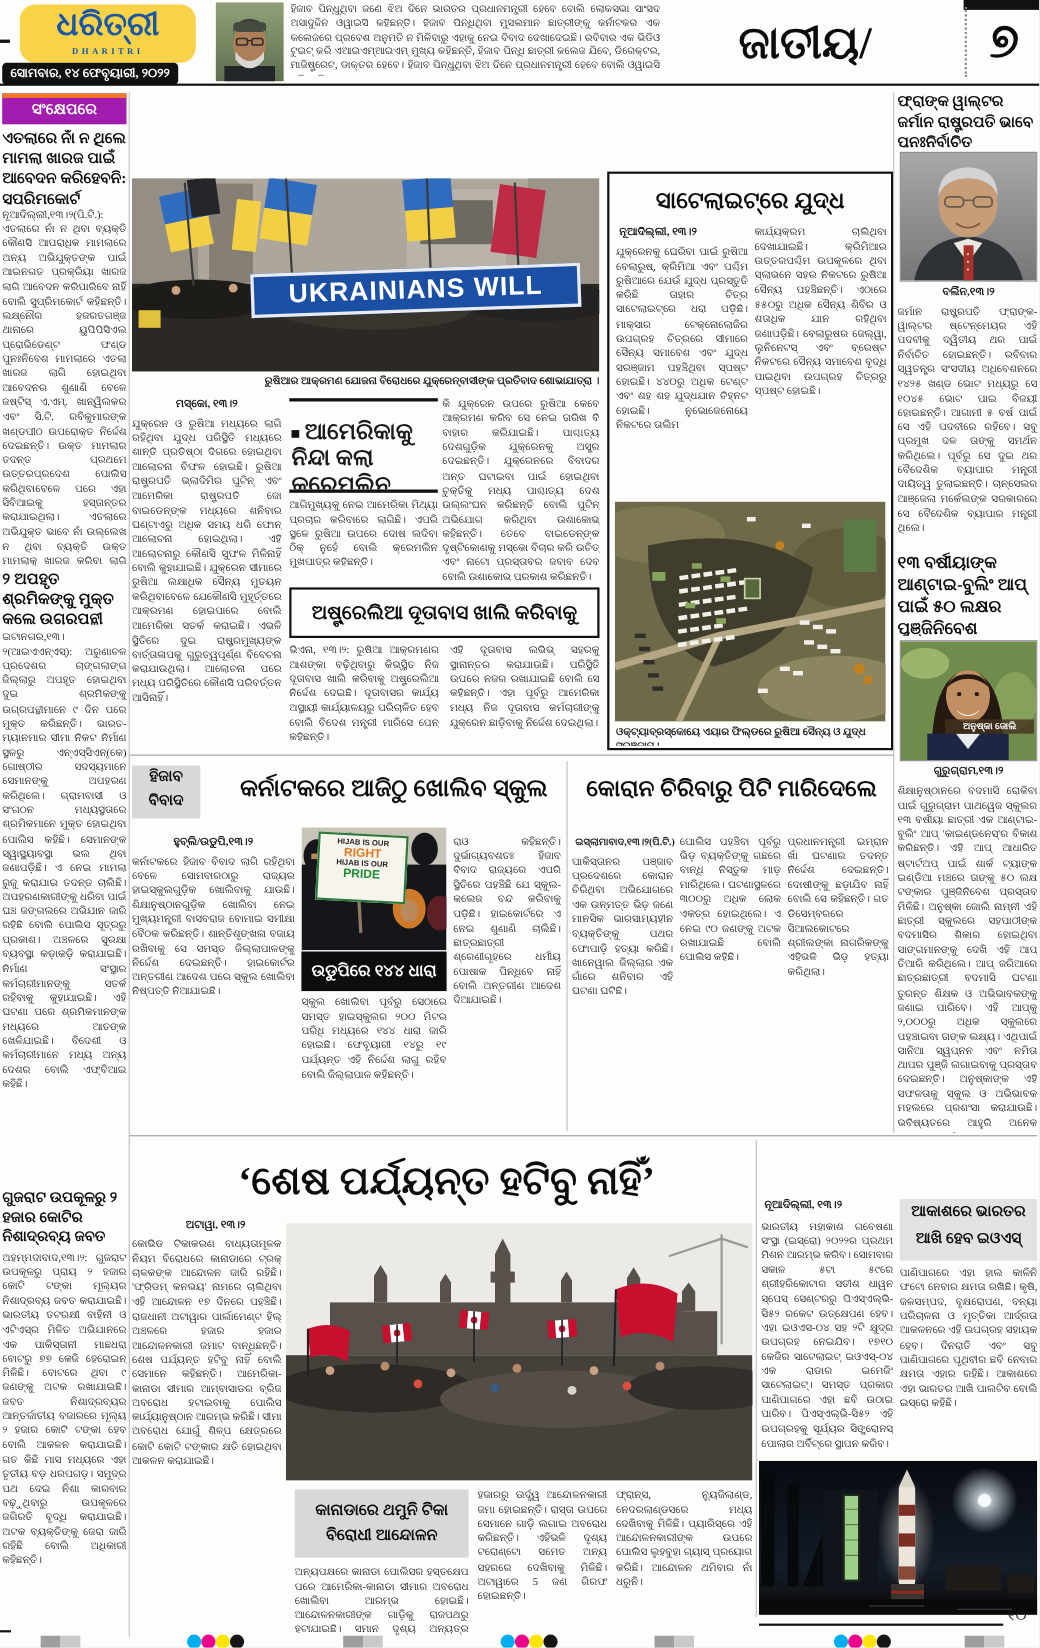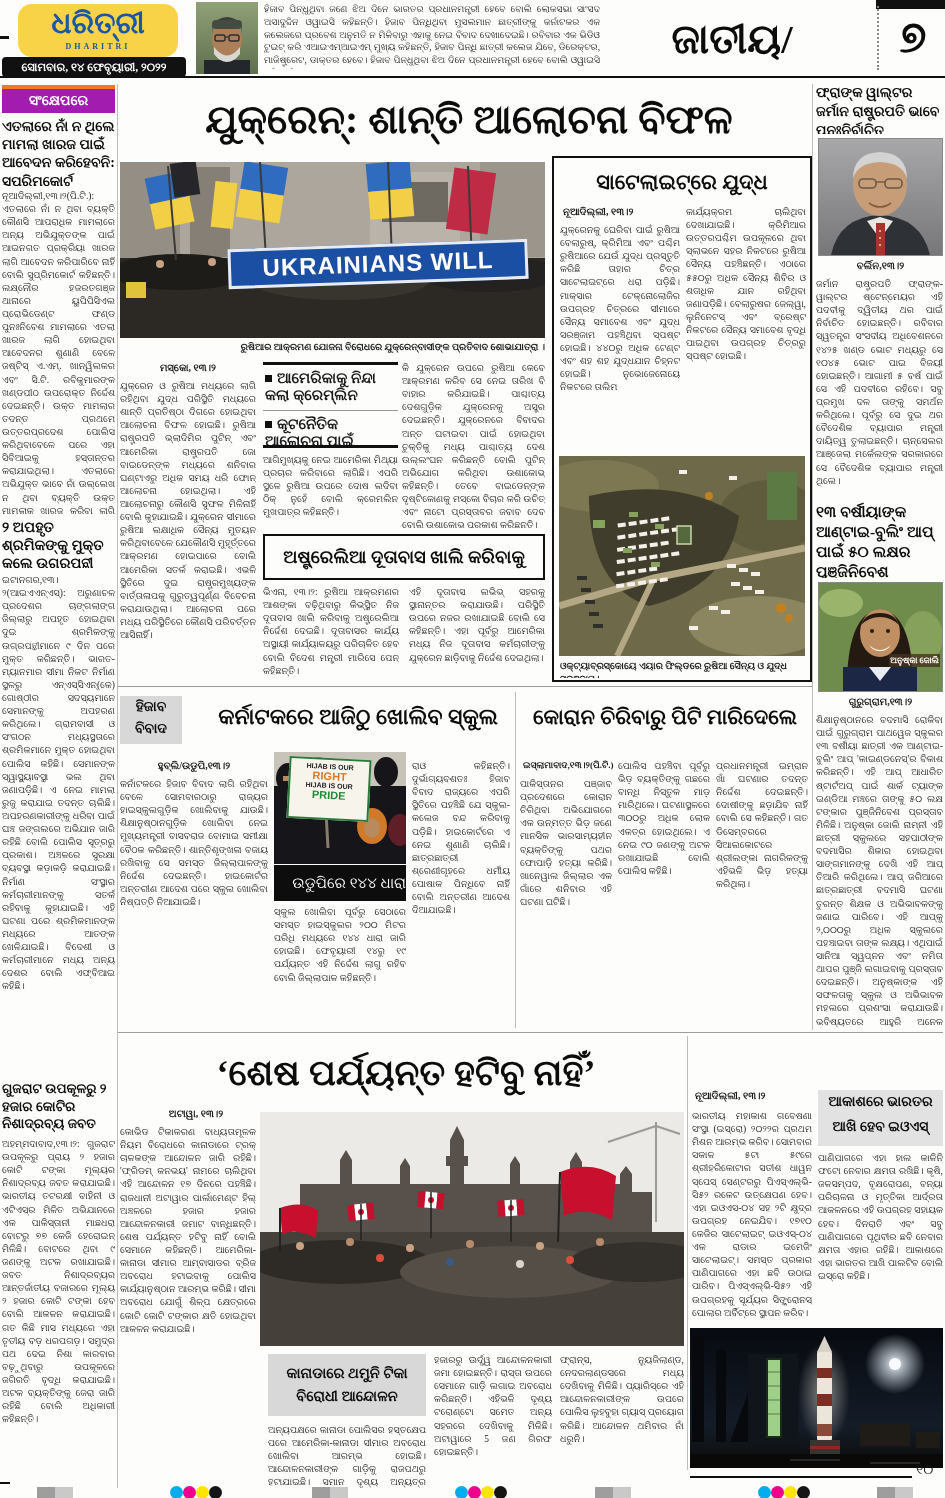--- a/index.html
+++ b/index.html
@@ -10,39 +10,39 @@
   .body{font-size:9.5px;line-height:1.38;text-align:justify;color:#1c1c1c;overflow:hidden;word-break:break-word}
   .hl{font-weight:bold;color:#0c0c0c;overflow:hidden}
   .center{text-align:center}
   .dl{font-weight:bold;font-size:10px;text-align:center;overflow:hidden;white-space:nowrap}
   .dl span{border-bottom:1.5px solid #222;padding:0 3px 1px}
   .vrule{background:#bdbdbd;width:1px}
   .hrule{background:#9c9c9c;height:1px}
   .graybox{background:#d8d8d8}
   .photo svg{display:block}
   .sq{display:inline-block;width:7px;height:7px;background:#101010;margin:0 5px 1px 0}
-  .subitem{font-size:15px;line-height:1.15;font-weight:bold;padding:5px 2px;overflow:hidden}
+  .subitem{font-size:21px;line-height:1.15;font-weight:bold;padding:15px 2px;overflow:hidden}
   .cmyk{display:flex}
   .cmyk i{width:13px;height:13px;border-radius:50%;display:block}
   .graypair{display:flex}
   .graypair i{width:18px;height:12px;display:block}
 </style>
 </head>
 <body>
 
 <div id="paper">
 
   <div class="abs" style="left:876px;top:0;width:69px;height:9px;background:#111"></div>
   <div class="abs" style="left:0;top:36px;width:9px;height:3px;background:#111"></div>
 
   <div class="abs" style="left:18px;top:4px;width:160px;height:53px;background:#f8d348;border-radius:14px;text-align:center;overflow:hidden">
     <div style="font-size:30px;font-weight:bold;color:#1b57a6;line-height:38px">ଧରିତ୍ରୀ</div>
     <div style="font-size:8px;font-weight:bold;color:#1b57a6;letter-spacing:3px">DHARITRI</div>
   </div>
-  <div class="abs" style="left:2px;top:57px;width:184px;height:20px;background:#111;border-radius:4px;color:#fff;font-weight:bold;font-size:11.5px;text-align:center;line-height:20px;overflow:hidden">ସୋମବାର, ୧୪ ଫେବୃୟାରୀ, ୨୦୨୨</div>
+  <div class="abs" style="left:2px;top:57px;width:160px;height:20px;background:#111;border-radius:4px;color:#fff;font-weight:bold;font-size:11.5px;text-align:center;line-height:20px;overflow:hidden">ସୋମବାର, ୧୪ ଫେବୃୟାରୀ, ୨୦୨୨</div>
 
   <div class="abs photo" style="left:196px;top:2px;width:62px;height:72px">
     <svg width="62" height="72" viewBox="0 0 62 72">
       <defs>
           <linearGradient id="og" x1="0" y1="0" x2="0" y2="1">
             <stop offset="0" stop-color="#90a178"></stop>
             <stop offset="1" stop-color="#5f6f4e"></stop>
           </linearGradient>
         </defs>
       <rect width="62" height="72" fill="url(#og)"></rect>
@@ -66,21 +66,20 @@
 
   <div class="abs" style="left:2px;top:85px;width:113px;height:28px;background:#a21caf;border-top:4px solid #f47920;color:#fff;font-weight:bold;font-size:14px;text-align:center;line-height:23px;overflow:hidden">ସଂକ୍ଷେପରେ</div>
   <div class="abs hl" style="left:2px;top:118px;width:113px;height:68px;font-size:14px;line-height:1.3">ଏତଲାରେ ନାଁ ନ ଥିଲେ ମାମଲା ଖାରଜ ପାଇଁ ଆବେଦନ କରିହେବନି: ସୁପ୍ରିମକୋର୍ଟ</div>
   <div class="abs body" style="left:2px;top:190px;width:113px;height:324px">ନୂଆଦିଲ୍ଲୀ,୧୩।୨(ପି.ଟି.): ଏତଲାରେ ନାଁ ନ ଥିବା ବ୍ୟକ୍ତି କୌଣସି ଆପରାଧିକ ମାମଲାରେ ଅନ୍ୟ ଅଭିଯୁକ୍ତଙ୍କ ପାଇଁ ଆଇନଗତ ପ୍ରକ୍ରିୟା ଖାରଜ ଲାଗି ଆବେଦନ କରିପାରିବେ ନାହିଁ ବୋଲି ସୁପ୍ରିମକୋର୍ଟ କହିଛନ୍ତି। ଲକ୍ଷ୍ନୌର ହଜରତଗଞ୍ଜ ଥାନାରେ ୟୁପିପିସିଏଲ ପ୍ରୋଭିଡେଣ୍ଟ ଫଣ୍ଡ ପୁନଃନିବେଶ ମାମଲାରେ ଏତଲା ଖାରଜ ଲାଗି ହୋଇଥିବା ଆବେଦନର ଶୁଣାଣି ବେଳେ ଜଷ୍ଟିସ୍ ଏ.ଏମ୍. ଖାନ୍ୱିଲକର ଏବଂ ସି.ଟି. ରବିକୁମାରଙ୍କ ଖଣ୍ଡପୀଠ ଉପରୋକ୍ତ ନିର୍ଦ୍ଦେଶ ଦେଇଛନ୍ତି। ଉକ୍ତ ମାମଲାର ତଦନ୍ତ ପ୍ରଥମେ ଉତ୍ତରପ୍ରଦେଶ ପୋଲିସ କରିଥିବାବେଳେ ପରେ ଏହା ସିବିଆଇକୁ ହସ୍ତାନ୍ତର କରାଯାଇଥିଲା। ଏତଲାରେ ଅଭିଯୁକ୍ତ ଭାବେ ନାଁ ଉଲ୍ଲେଖ ନ ଥିବା ବ୍ୟକ୍ତି ଉକ୍ତ ମାମଲାକୁ ଖାରଜ କରିବା ଲାଗି ଆବେଦନ କରିବାର ପ୍ରଶ୍ନ ଉଠୁନାହିଁ। ଏଭଳି ଅନୁମତି ଅନ୍ୟ ବ୍ୟକ୍ତିଙ୍କୁ ଦିଆଯାଇପାରିବ ନାହିଁ ବୋଲି ଖଣ୍ଡପୀଠ କହିଛନ୍ତି।</div>
   <div class="abs hl" style="left:2px;top:518px;width:113px;height:50px;font-size:14.5px;line-height:1.25">୨ ଅପହୃତ ଶ୍ରମିକଙ୍କୁ ମୁକ୍ତ କଲେ ଉଗ୍ରପନ୍ଥୀ</div>
   <div class="abs body" style="left:2px;top:574px;width:113px;height:500px">ଇଟାନଗର,୧୩।୨(ଆଇଏଏନ୍ଏସ୍): ଅରୁଣାଚଳ ପ୍ରଦେଶର ଚାଙ୍ଗଲାଙ୍ଗ ଜିଲ୍ଲାରୁ ଅପହୃତ ହୋଇଥିବା ଦୁଇ ଶ୍ରମିକଙ୍କୁ ଉଗ୍ରପନ୍ଥୀମାନେ ୯ ଦିନ ପରେ ମୁକ୍ତ କରିଛନ୍ତି। ଭାରତ-ମ୍ୟାନମାର ସୀମା ନିକଟ ନିର୍ମାଣ ସ୍ଥଳରୁ ଏନ୍ଏସ୍ସିଏନ୍(କେ) ଗୋଷ୍ଠୀର ସଦସ୍ୟମାନେ ସେମାନଙ୍କୁ ଅପହରଣ କରିଥିଲେ। ଗ୍ରାମବାସୀ ଓ ସଂଗଠନ ମଧ୍ୟସ୍ଥତାରେ ଶ୍ରମିକମାନେ ମୁକ୍ତ ହୋଇଥିବା ପୋଲିସ କହିଛି। ସେମାନଙ୍କ ସ୍ୱାସ୍ଥ୍ୟାବସ୍ଥା ଭଲ ଥିବା ଜଣାପଡ଼ିଛି। ଏ ନେଇ ମାମଲା ରୁଜୁ କରାଯାଇ ତଦନ୍ତ ଚାଲିଛି। ଅପହରଣକାରୀଙ୍କୁ ଧରିବା ପାଇଁ ଘଞ୍ଚ ଜଙ୍ଗଲରେ ଅଭିଯାନ ଜାରି ରହିଛି ବୋଲି ପୋଲିସ ସୂତ୍ରରୁ ପ୍ରକାଶ। ଅଞ୍ଚଳରେ ସୁରକ୍ଷା ବ୍ୟବସ୍ଥା କଡ଼ାକଡ଼ି କରାଯାଇଛି। ନିର୍ମାଣ ସଂସ୍ଥାର କର୍ମଚାରୀମାନଙ୍କୁ ସତର୍କ ରହିବାକୁ କୁହାଯାଇଛି। ଏହି ଘଟଣା ପରେ ଶ୍ରମିକମାନଙ୍କ ମଧ୍ୟରେ ଆତଙ୍କ ଖେଳିଯାଇଛି। ବିଦେଶୀ ଓ କର୍ମଚାରୀମାନେ ମଧ୍ୟ ଅନ୍ୟ ଦେଶର ବୋଲି ଏଫ୍ବିଆଇ କହିଛି।</div>
   <div class="abs hl" style="left:2px;top:1080px;width:113px;height:52px;font-size:13.5px;line-height:1.3">ଗୁଜରାଟ ଉପକୂଳରୁ ୨ ହଜାର କୋଟିର ନିଶାଦ୍ରବ୍ୟ ଜବତ</div>
   <div class="abs body" style="left:2px;top:1138px;width:113px;height:340px">ଅହମ୍ମଦାବାଦ,୧୩।୨: ଗୁଜରାଟ ଉପକୂଳରୁ ପ୍ରାୟ ୨ ହଜାର କୋଟି ଟଙ୍କା ମୂଲ୍ୟର ନିଶାଦ୍ରବ୍ୟ ଜବତ କରାଯାଇଛି। ଭାରତୀୟ ତଟରକ୍ଷୀ ବାହିନୀ ଓ ଏଟିଏସ୍‌ର ମିଳିତ ଅଭିଯାନରେ ଏକ ପାକିସ୍ତାନୀ ମାଛଧରା ବୋଟରୁ ୭୭ କେଜି ହେରୋଇନ୍ ମିଳିଛି। ବୋଟରେ ଥିବା ୯ ଜଣଙ୍କୁ ଅଟକ ରଖାଯାଇଛି। ଜବତ ନିଶାଦ୍ରବ୍ୟର ଆନ୍ତର୍ଜାତୀୟ ବଜାରରେ ମୂଲ୍ୟ ୨ ହଜାର କୋଟି ଟଙ୍କା ହେବ ବୋଲି ଆକଳନ କରାଯାଇଛି। ଗତ କିଛି ମାସ ମଧ୍ୟରେ ଏହା ତୃତୀୟ ବଡ଼ ଧରପଗଡ଼। ସମୁଦ୍ର ପଥ ଦେଇ ନିଶା କାରବାର ବଢ଼ୁଥିବାରୁ ଉପକୂଳରେ ଜଗିରତି ବୃଦ୍ଧି କରାଯାଇଛି। ଅଟକ ବ୍ୟକ୍ତିଙ୍କୁ ଜେରା ଜାରି ରହିଛି ବୋଲି ଅଧିକାରୀ କହିଛନ୍ତି।</div>
   <div class="abs vrule" style="left:117px;top:84px;height:1404px"></div>
 
-  <div class="abs hl center" style="left:126px;top:82px;width:686px;height:76px;font-size:40px;line-height:76px">ଯୁକ୍ରେନ୍: ଶାନ୍ତି ଆଲୋଚନା ବିଫଳ</div>
 
   <div class="abs photo" style="left:120px;top:162px;width:425px;height:176px;overflow:hidden">
     <svg width="425" height="176" viewBox="0 0 425 176">
       <rect width="425" height="100" fill="#aca69c"></rect>
       <rect x="0" y="0" width="60" height="100" fill="#948e84"></rect>
       <rect x="250" y="10" width="90" height="80" fill="#b9b3a9"></rect>
       <rect x="262" y="20" width="66" height="40" fill="#6f6a61"></rect>
       <rect x="70" y="5" width="40" height="90" fill="#857f75"></rect>
       <rect x="360" y="0" width="65" height="95" fill="#9b958b"></rect>
       <rect x="0" y="96" width="425" height="80" fill="#2c2925"></rect>
@@ -252,21 +251,21 @@
       <ellipse cx="104" cy="54" rx="20" ry="26" fill="#85a15c"></ellipse>
       <path d="M28 96 Q30 30 61 26 Q92 30 94 96 Z" fill="#241a12"></path>
       <ellipse cx="61" cy="50" rx="20" ry="24" fill="#c08f63"></ellipse>
       <path d="M42 42 Q46 30 61 30 Q76 30 80 42 Q72 34 61 34 Q50 34 42 42 Z" fill="#241a12"></path>
       <circle cx="53" cy="48" r="2" fill="#241a12"></circle>
         <circle cx="69" cy="48" r="2" fill="#241a12"></circle>
       <path d="M50 62 Q61 72 72 62 Q68 68 61 68 Q54 68 50 62 Z" fill="#fff"></path>
       <rect x="24" y="84" width="74" height="24" fill="#1c2746"></rect>
       <path d="M50 84 L61 98 L72 84 Z" fill="#e8ecf0"></path>
     </svg>
-    <div class="abs" style="right:2px;bottom:24px;background:rgba(70,50,30,.8);color:#fff;font-size:8.5px;font-weight:bold;padding:1px 1px">ଅନୁଷ୍କା ଜୋଲି</div>
+    <div class="abs" style="right:2px;bottom:24px;background:rgba(70,50,30,.8);color:#fff;font-size:8.5px;font-weight:bold;padding:1px 16px">ଅନୁଷ୍କା ଜୋଲି</div>
   </div>
   <div class="abs dl" style="left:818px;top:696px;width:125px"><span>ଗୁରୁଗ୍ରାମ,୧୩।୨</span></div>
   <div class="abs body" style="left:816px;top:714px;width:127px;height:316px">ଶିକ୍ଷାନୁଷ୍ଠାନରେ ବଦମାସି ରୋକିବା ପାଇଁ ଗୁରୁଗ୍ରାମ ପାଥୱେଜ ସ୍କୁଲର ୧୩ ବର୍ଷୀୟା ଛାତ୍ରୀ ଏକ ଆଣ୍ଟାଇ-ବୁଲିଂ ଆପ୍ 'କାଇଣ୍ଡନେସ୍'ର ବିକାଶ କରିଛନ୍ତି। ଏହି ଆପ୍ ଆଧାରିତ ଷ୍ଟାର୍ଟଅପ୍ ପାଇଁ ଶାର୍କ ଟ୍ୟାଙ୍କ ଇଣ୍ଡିଆ ମଞ୍ଚରେ ତାଙ୍କୁ ୫୦ ଲକ୍ଷ ଟଙ୍କାର ପୁଞ୍ଜିନିବେଶ ପ୍ରସ୍ତାବ ମିଳିଛି। ଅନୁଷ୍କା ଜୋଲି ନାମ୍ନୀ ଏହି ଛାତ୍ରୀ ସ୍କୁଲରେ ସହପାଠୀଙ୍କ ବଦମାସିର ଶିକାର ହୋଇଥିବା ସାଙ୍ଗମାନଙ୍କୁ ଦେଖି ଏହି ଆପ୍ ତିଆରି କରିଥିଲେ। ଆପ୍ ଜରିଆରେ ଛାତ୍ରଛାତ୍ରୀ ବଦମାସି ଘଟଣା ତୁରନ୍ତ ଶିକ୍ଷକ ଓ ଅଭିଭାବକଙ୍କୁ ଜଣାଇ ପାରିବେ। ଏହି ଆପ୍‌କୁ ୨,୦୦୦ରୁ ଅଧିକ ସ୍କୁଲରେ ପହଞ୍ଚାଇବା ତାଙ୍କ ଲକ୍ଷ୍ୟ। ଏଥିପାଇଁ ସାନିଆ ସ୍ୱପ୍ନନ ଏବଂ ନମିତା ଥାପର ପୁଞ୍ଜି ଲଗାଇବାକୁ ପ୍ରସ୍ତାବ ଦେଇଛନ୍ତି। ଅନୁଷ୍କାଙ୍କ ଏହି ସଫଳତାକୁ ସ୍କୁଲ ଓ ଅଭିଭାବକ ମହଲରେ ପ୍ରଶଂସା କରାଯାଉଛି। ଭବିଷ୍ୟତରେ ଆହୁରି ଅନେକ ସ୍କୁଲରେ ଏହି ସେବା ଉପଲବ୍ଧ ହେବ ବୋଲି ସେ କହିଛନ୍ତି।</div>
 
   <div class="abs hrule" style="left:118px;top:686px;width:694px"></div>
   <div class="abs graybox hl center" style="left:120px;top:696px;width:62px;height:48px;font-size:14px;line-height:1.55">ହିଜାବ ବିବାଦ</div>
   <div class="abs hl center" style="left:202px;top:688px;width:312px;height:58px;font-size:22px;line-height:58px">କର୍ନାଟକରେ ଆଜିଠୁ ଖୋଲିବ ସ୍କୁଲ</div>
   <div class="abs hl center" style="left:520px;top:688px;width:290px;height:58px;font-size:21px;line-height:58px">କୋରାନ ଚିରିବାରୁ ପିଟି ମାରିଦେଲେ</div>
 
   <div class="abs dl" style="left:120px;top:760px;width:148px"><span>ହୁବ୍ଲି/ଉଡୁପି,୧୩।୨</span></div>
@@ -290,21 +289,21 @@
       <ellipse cx="126" cy="78" rx="12" ry="16" fill="#5e1f28"></ellipse>
       <line x1="52" y1="60" x2="54" y2="96" stroke="#8a7c66" stroke-width="3"></line>
     </svg>
     <div class="abs" style="left:14px;top:6px;width:82px;height:62px;background:#f7f4ec;border:2px solid #2a7a3b;transform:rotate(3deg);text-align:center;font-family:'Liberation Sans',sans-serif;font-weight:bold;overflow:hidden">
       <div style="font-size:7px;color:#222;margin-top:3px">HIJAB IS OUR</div>
       <div style="font-size:11px;color:#e07820">RIGHT</div>
       <div style="font-size:7px;color:#222">HIJAB IS OUR</div>
       <div style="font-size:11px;color:#1e8a3a">PRIDE</div>
     </div>
   </div>
-  <div class="abs" style="left:274px;top:865px;width:132px;height:36px;background:#0d0d0d;color:#fff;font-weight:normal;font-size:15px;text-align:right;line-height:36px;overflow:hidden">ଉଡୁପିରେ ୧୪୪ ଧାରା</div>
+  <div class="abs" style="left:274px;top:865px;width:132px;height:36px;background:#0d0d0d;color:#fff;font-weight:bold;font-size:15px;text-align:center;line-height:36px;overflow:hidden">ଉଡୁପିରେ ୧୪୪ ଧାରା</div>
   <div class="abs body" style="left:274px;top:906px;width:132px;height:122px">ସ୍କୁଲ ଖୋଲିବା ପୂର୍ବରୁ ସେଠାରେ ସମସ୍ତ ହାଇସ୍କୁଲର ୨୦୦ ମିଟର ପରିଧି ମଧ୍ୟରେ ୧୪୪ ଧାରା ଜାରି ହୋଇଛି। ଫେବୃୟାରୀ ୧୪ରୁ ୧୯ ପର୍ଯ୍ୟନ୍ତ ଏହି ନିର୍ଦ୍ଦେଶ ଲାଗୁ ରହିବ ବୋଲି ଜିଲ୍ଲାପାଳ କହିଛନ୍ତି।</div>
   <div class="abs body" style="left:412px;top:760px;width:98px;height:268px">ରାଓ କହିଛନ୍ତି। ଦୁର୍ଭାଗ୍ୟବଶତଃ ହିଜାବ ବିବାଦ ରାଜ୍ୟରେ ଏପରି ସ୍ଥିତିରେ ପହଞ୍ଚିଛି ଯେ ସ୍କୁଲ-କଲେଜ ବନ୍ଦ କରିବାକୁ ପଡ଼ିଛି। ହାଇକୋର୍ଟରେ ଏ ନେଇ ଶୁଣାଣି ଚାଲିଛି। ଛାତ୍ରଛାତ୍ରୀ ଶ୍ରେଣୀଗୃହରେ ଧର୍ମୀୟ ପୋଷାକ ପିନ୍ଧିବେ ନାହିଁ ବୋଲି ଅନ୍ତରୀଣ ଆଦେଶ ଦିଆଯାଇଛି।</div>
 
   <div class="abs vrule" style="left:515px;top:692px;height:336px"></div>
   <div class="abs dl" style="left:520px;top:760px;width:94px;font-size:9px"><span>ଇସ୍‌ଲାମାବାଦ,୧୩।୨(ପି.ଟି.)</span></div>
   <div class="abs body" style="left:520px;top:778px;width:92px;height:250px">ପାକିସ୍ତାନର ପଞ୍ଜାବ ପ୍ରଦେଶରେ କୋରାନ ଚିରିଥିବା ଅଭିଯୋଗରେ ଏକ ଉନ୍ମତ୍ତ ଭିଡ଼ ଜଣେ ମାନସିକ ଭାରସାମ୍ୟହୀନ ବ୍ୟକ୍ତିଙ୍କୁ ପଥର ଫୋପାଡ଼ି ହତ୍ୟା କରିଛି। ଖାନେୱାଲ ଜିଲ୍ଲାର ଏକ ଗାଁରେ ଶନିବାର ଏହି ଘଟଣା ଘଟିଛି।</div>
   <div class="abs body" style="left:618px;top:760px;width:92px;height:268px">ପୋଲିସ ପହଞ୍ଚିବା ପୂର୍ବରୁ ଭିଡ଼ ବ୍ୟକ୍ତିଙ୍କୁ ଗଛରେ ବାନ୍ଧି ନିସ୍ତୁକ ମାଡ଼ ମାରିଥିଲେ। ଘଟଣାସ୍ଥଳରେ ୩୦୦ରୁ ଅଧିକ ଲୋକ ଏକତ୍ର ହୋଇଥିଲେ। ଏ ନେଇ ୯୦ ଜଣଙ୍କୁ ଅଟକ ରଖାଯାଇଛି ବୋଲି ପୋଲିସ କହିଛି।</div>
   <div class="abs body" style="left:716px;top:760px;width:92px;height:268px">ପ୍ରଧାନମନ୍ତ୍ରୀ ଇମ୍ରାନ ଖାଁ ଘଟଣାର ତଦନ୍ତ ନିର୍ଦ୍ଦେଶ ଦେଇଛନ୍ତି। ଦୋଷୀଙ୍କୁ ଛଡ଼ାଯିବ ନାହିଁ ବୋଲି ସେ କହିଛନ୍ତି। ଗତ ଡିସେମ୍ବରରେ ସିଆଲକୋଟରେ ଶ୍ରୀଲଙ୍କା ନାଗରିକଙ୍କୁ ଏହିଭଳି ଭିଡ଼ ହତ୍ୟା କରିଥିଲା।</div>
 
   <div class="abs hrule" style="left:118px;top:1032px;width:825px"></div>

